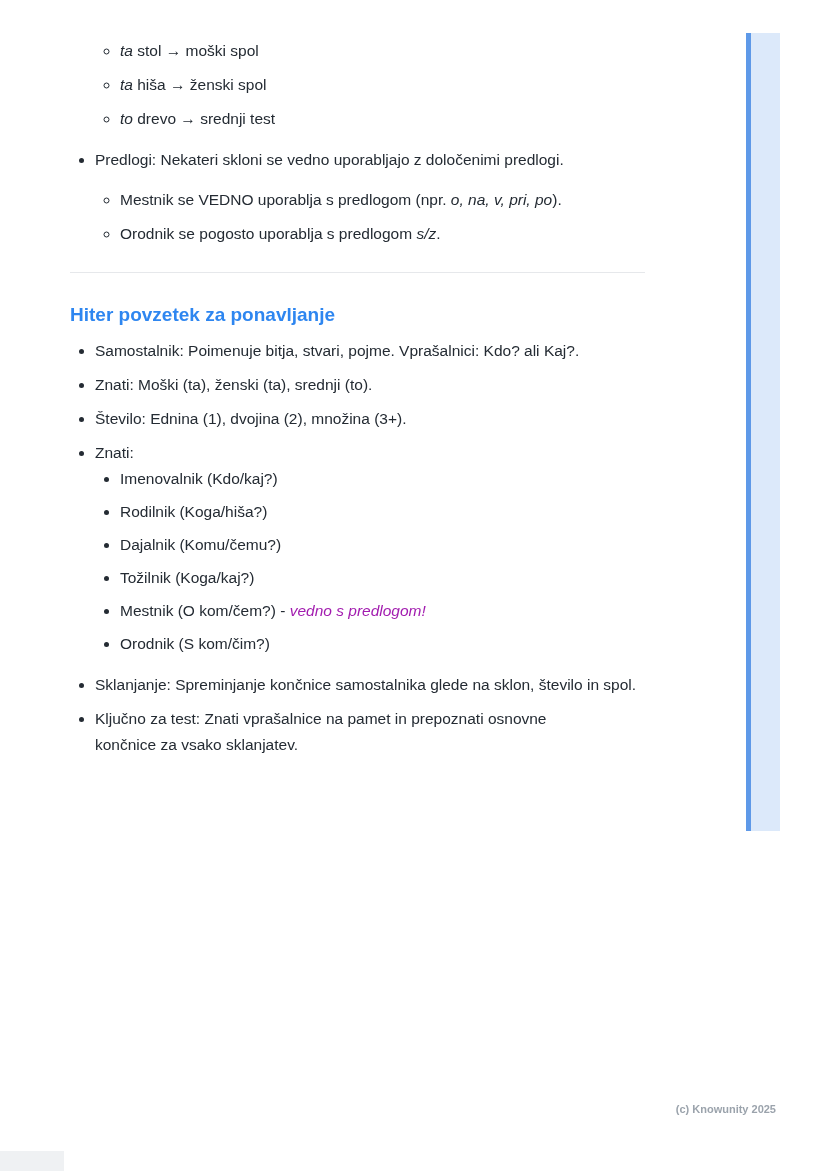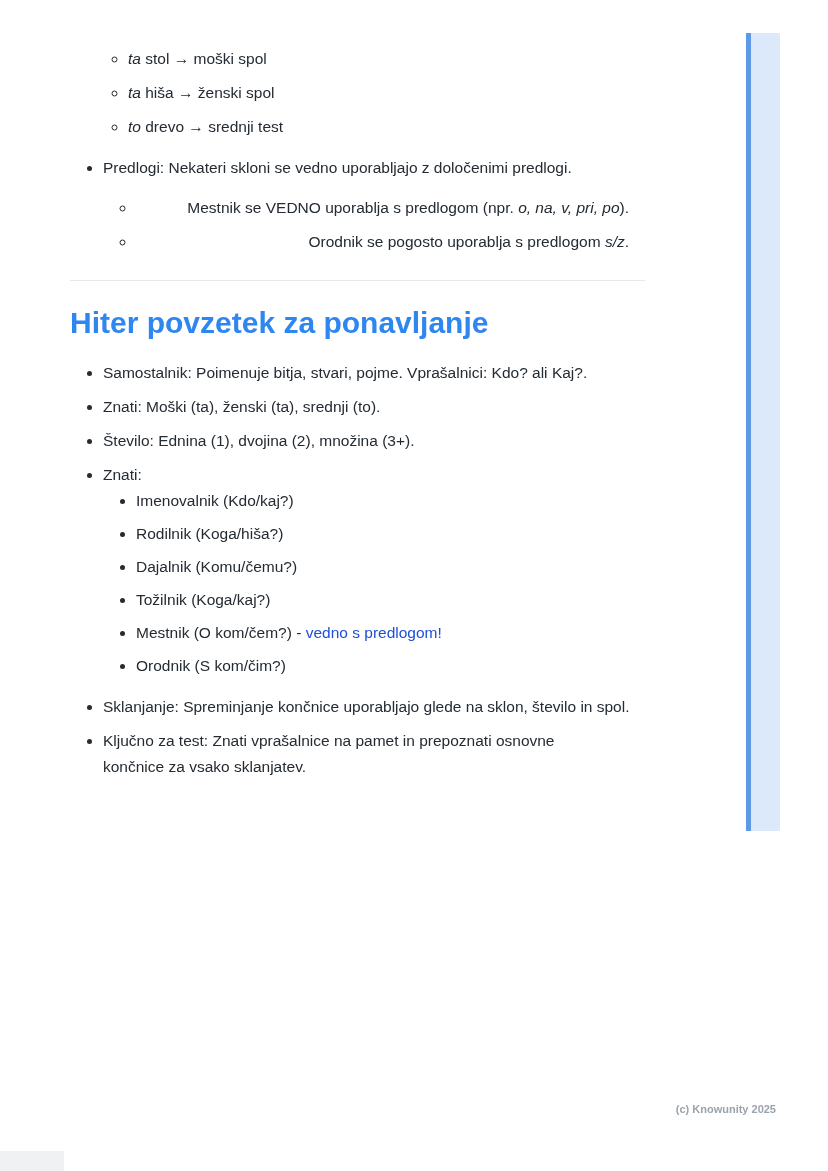--- a/index.html
+++ b/index.html
@@ -12,43 +12,43 @@
     font-family: "Liberation Sans", "DejaVu Sans", sans-serif;
     color: #242b33;
   }
   .doc {
     position: absolute;
     left: 70px; top: 38px;
     width: 575px;
     font-size: 15.5px;
     line-height: 26px;
   }
-  ul { margin: 8px; padding: 0; }
+  ul { margin: 0; padding: 0; }
   li { margin: 0 0 8px 0; }
   ul.lvl1 { list-style: disc; padding-left: 25px; }
   ul.top-circles { list-style: circle; padding-left: 50px; margin-bottom: 15px; }
-  ul.circle-list { list-style: circle; padding-left: 25px; text-align: right; }
+  ul.circle-list { list-style: circle; padding-left: 25px; }
   li > ul { margin-top: 14px; }
   ul.skloni-sub { list-style: disc; padding-left: 25px; margin-top: 0; margin-bottom: 15px; }
   ul.skloni-sub li { margin-bottom: 7px; }
   hr.divider {
     border: none;
     border-top: 1px solid #e6e8eb;
     margin: 25px 0 0 0;
   }
   h2.summary-heading {
-    margin: 27px 0 22px 0;
-    font-size: 30px;
+    margin: 27px 0 8px 0;
+    font-size: 19px;
     line-height: 30px;
     font-weight: 700;
     color: #2e86f0;
   }
   .b { font-weight: 400; }
   .it { font-style: italic; }
-  .muted-it { color: #1d4ed8; }
+  .muted-it { font-style: italic; color: #a21caf; }
   .nw { white-space: nowrap; }
   .scroll-strip {
     position: absolute;
     left: 746px; top: 33px;
     width: 34px; height: 798px;
     background: #dce9fa;
   }
   .scroll-thumb {
     position: absolute;
     left: 0; top: 0;
@@ -110,21 +110,21 @@
       <ul class="skloni-sub">
         <li><span>Imenovalnik (Kdo/kaj?)</span><span class="muted-it"></span></li>
         <li><span>Rodilnik (Koga/hiša?)</span><span class="muted-it"></span></li>
         <li><span>Dajalnik (Komu/čemu?)</span><span class="muted-it"></span></li>
         <li><span>Tožilnik (Koga/kaj?)</span><span class="muted-it"></span></li>
         <li><span>Mestnik (O kom/čem?) - </span><span class="muted-it">vedno s predlogom!</span></li>
         <li><span>Orodnik (S kom/čim?)</span><span class="muted-it"></span></li>
       </ul>
     </li>
     <li>
-      <span class="b">Sklanjanje</span><span>: Spreminjanje končnice uporabljajo glede na sklon, število</span> <span class="nw">in spol.</span>
+      <span class="b">Sklanjanje</span><span>: Spreminjanje končnice samostalnika glede na sklon, število</span> <span class="nw">in spol.</span>
     </li>
     <li>
       <span class="b">Ključno za test</span><span>: Znati vprašalnice na pamet in prepoznati osnovne</span> <span class="nw">končnice za vsako sklanjatev.</span>
     </li>
   </ul>
 
 </div>
 
 <div class="scroll-strip">
   <div class="scroll-thumb"></div>

